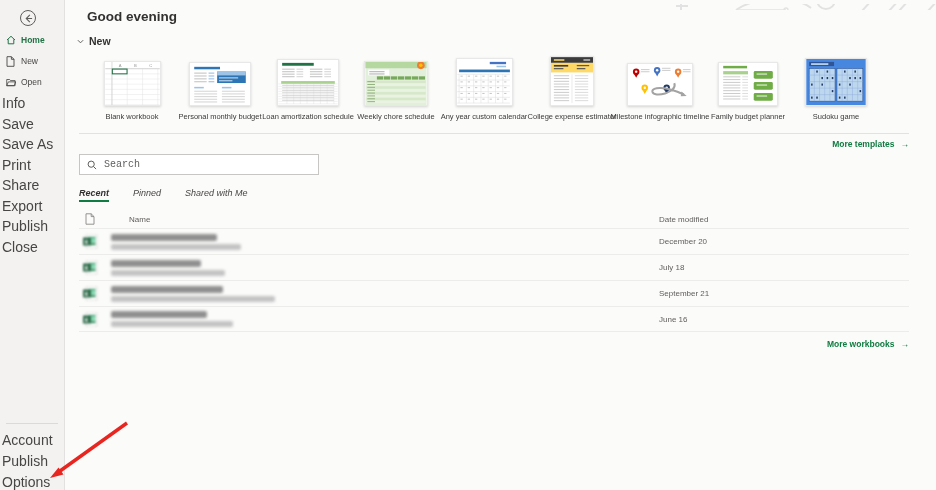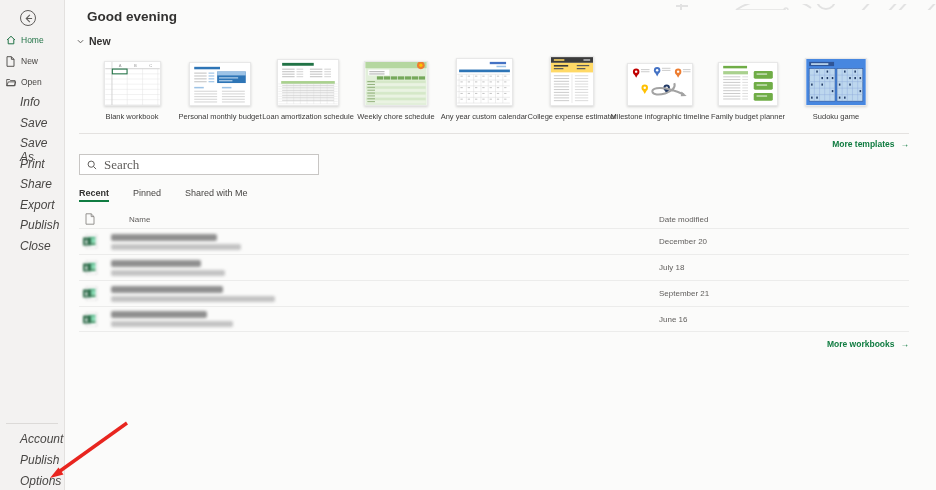--- a/index.html
+++ b/index.html
@@ -8,22 +8,22 @@
 
   
   #sidebar { position:absolute; left:0; top:0; width:65px; height:490px;
              background:#f3f2f1; border-right:1px solid #e3e1df; }
   #back-btn { position:absolute; left:20px; top:10px; width:16px; height:16px;
               border:1.1px solid #5f5d5b; border-radius:50%; display:flex;
               align-items:center; justify-content:center; cursor:pointer; color:#5f5d5b; }
   .sb-item { position:absolute; left:6px; display:flex; align-items:center; gap:5px;
              font-size:8.5px; color:#484644; cursor:pointer; height:14px; }
   .sb-item .ico { width:10px; height:10px; display:flex; align-items:center; }
-  .sb-item.active { color:#217346; font-weight:normal; }
-  .sb-item2 { position:absolute; left:20px; font-size:12px; color:#484644; cursor:pointer;font-style:italic; }
+  .sb-item.active { color:#217346; font-weight:bold; }
+  .sb-item2 { position:absolute; left:2px; font-size:14px; color:#484644; cursor:pointer; }
   #sb-footer-divider { position:absolute; left:6px; top:423px; width:52px; height:1px; background:#dcdad8; }
 
   
   #content { position:absolute; left:66px; top:0; width:870px; height:490px; }
   #deco { position:absolute; right:0; top:0; width:260px; height:10px; overflow:hidden; opacity:.55; }
   #greeting { position:absolute; left:21px; top:9px; font-size:13.5px; font-weight:600; color:#323130; }
   #new-header { position:absolute; left:11px; top:35px; display:flex; align-items:center; gap:5px; cursor:pointer; }
   #new-header .lbl { font-size:10.5px; font-weight:bold; color:#323130; }
   #new-header .chev { color:#5f5d5b; display:flex; }
 
@@ -33,26 +33,26 @@
   .thumb svg { border:1px solid rgba(0,0,0,.09); box-shadow:0 1px 2.5px rgba(0,0,0,.16); background:#fff; }
   .card .cap { margin-top:6px; font-size:7.5px; color:#3b3a39; white-space:nowrap; }
 
   .section-divider { position:absolute; left:13px; width:830px; height:1px; background:#e4e2e0; }
   .more-link { position:absolute; left:13px; width:830px; text-align:right; font-size:8.5px;
                font-weight:600; color:#107C41; cursor:pointer; }
   .more-link .arr { margin-left:6px; font-weight:400; }
 
   #search-box { position:absolute; left:13px; top:154px; width:240px; height:21px; background:#fff;
                 border:1px solid #c8c6c4; display:flex; align-items:center; padding:0 7px; gap:7px; }
-  #search-box input { border:none; outline:none; flex:1; font-size:13px; color:#323130;
-                      font-family:Liberation Serif, serif; background:transparent; }
+  #search-box input { border:none; outline:none; flex:1; font-size:10px; color:#323130;
+                      font-family:Liberation Mono, monospace; background:transparent; }
   #search-box input::placeholder { color:#605e5c; }
 
   #tabs { position:absolute; left:13px; top:188px; display:flex; gap:24px; }
-  .tab { font-size:9px; color:#484644; padding-bottom:4px; cursor:pointer; position:relative; }
+  .tab { font-size:9px; color:#484644; padding-bottom:4px; cursor:pointer; position:relative;font-style:italic; }
   .tab.active { color:#323130; font-weight:bold; }
   .tab.active::after { content:""; position:absolute; left:0; right:0; bottom:0; height:2px; background:#107C41; }
 
   #table { position:absolute; left:13px; top:210px; width:830px; }
   #thead { display:flex; align-items:center; height:18px; color:#605e5c; font-size:8px; }
   #thead .icon-col { width:32px; padding-left:6px; display:flex; }
   #thead .name-col { flex:1;padding-left:18px; }
   #thead .date-col { width:250px; }
   .trow { display:flex; align-items:center; height:26px; border-top:1px solid #ececeb; cursor:pointer; }
   .trow .icon-col { width:32px; padding-left:4px; display:flex; }

